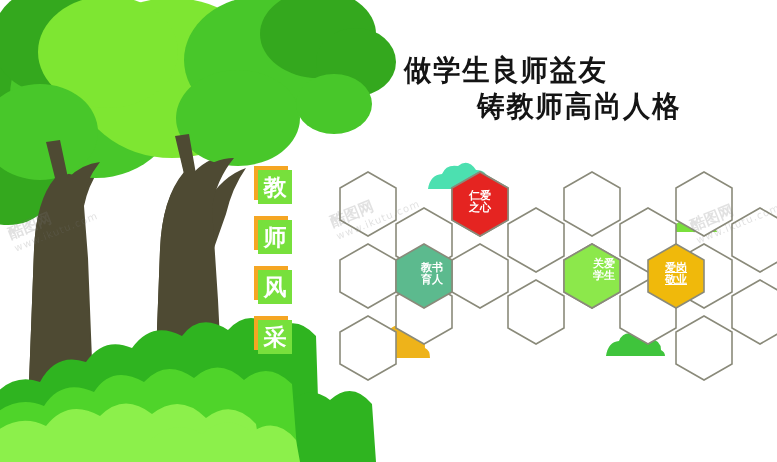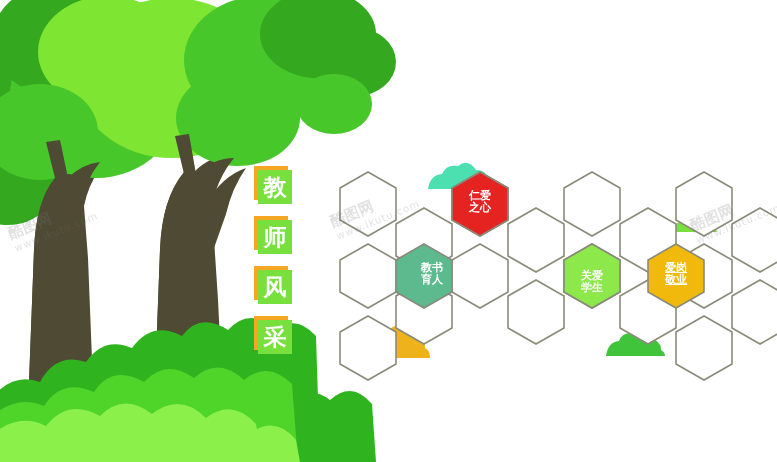--- a/index.html
+++ b/index.html
@@ -261,30 +261,34 @@
 
     
     <div class="hex-label" style="left:457px;top:190px;">
       <span>仁爱</span><br>
       <span>之心</span>
     </div>
     <div class="hex-label" style="left:409px;top:262px;">
       <span>教书</span><br>
       <span>育人</span>
     </div>
-    <div class="hex-label" style="left:569px;top:270px;">
+    <div class="hex-label" style="left:569px;top:258px;text-align:right;">
       <span>关爱</span><br>
       <span>学生</span>
     </div>
     <div class="hex-label" style="left:653px;top:262px;text-decoration:underline;">
       <span>爱岗</span><br>
       <span>敬业</span>
     </div>
   </div>
 
+  <div id="title-block">
+    <div class="title-line l1">做学生良师益友</div>
+    <div class="title-line l2">铸教师高尚人格</div>
+  </div>
 
   <div id="vertical-label">
     <div class="vchip">
       <div class="shadow"></div>
       <div class="face">
         <span>教</span>
       </div>
     </div>
     <div class="vchip">
       <div class="shadow"></div>

